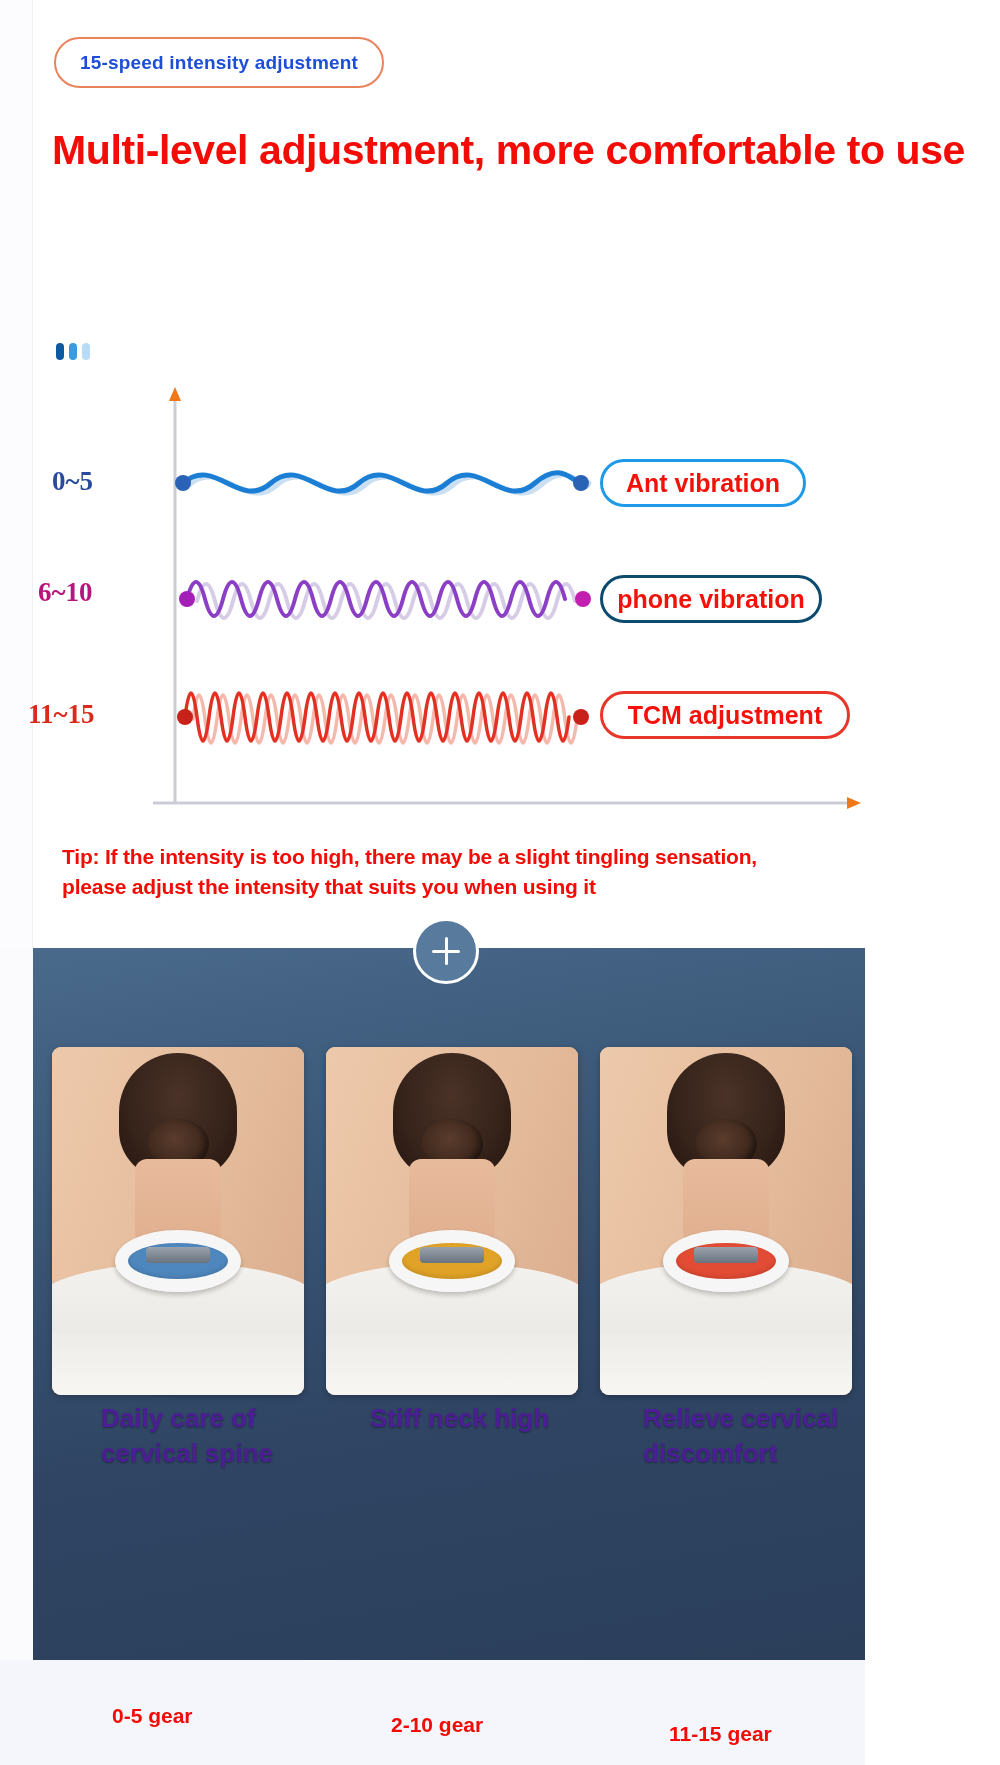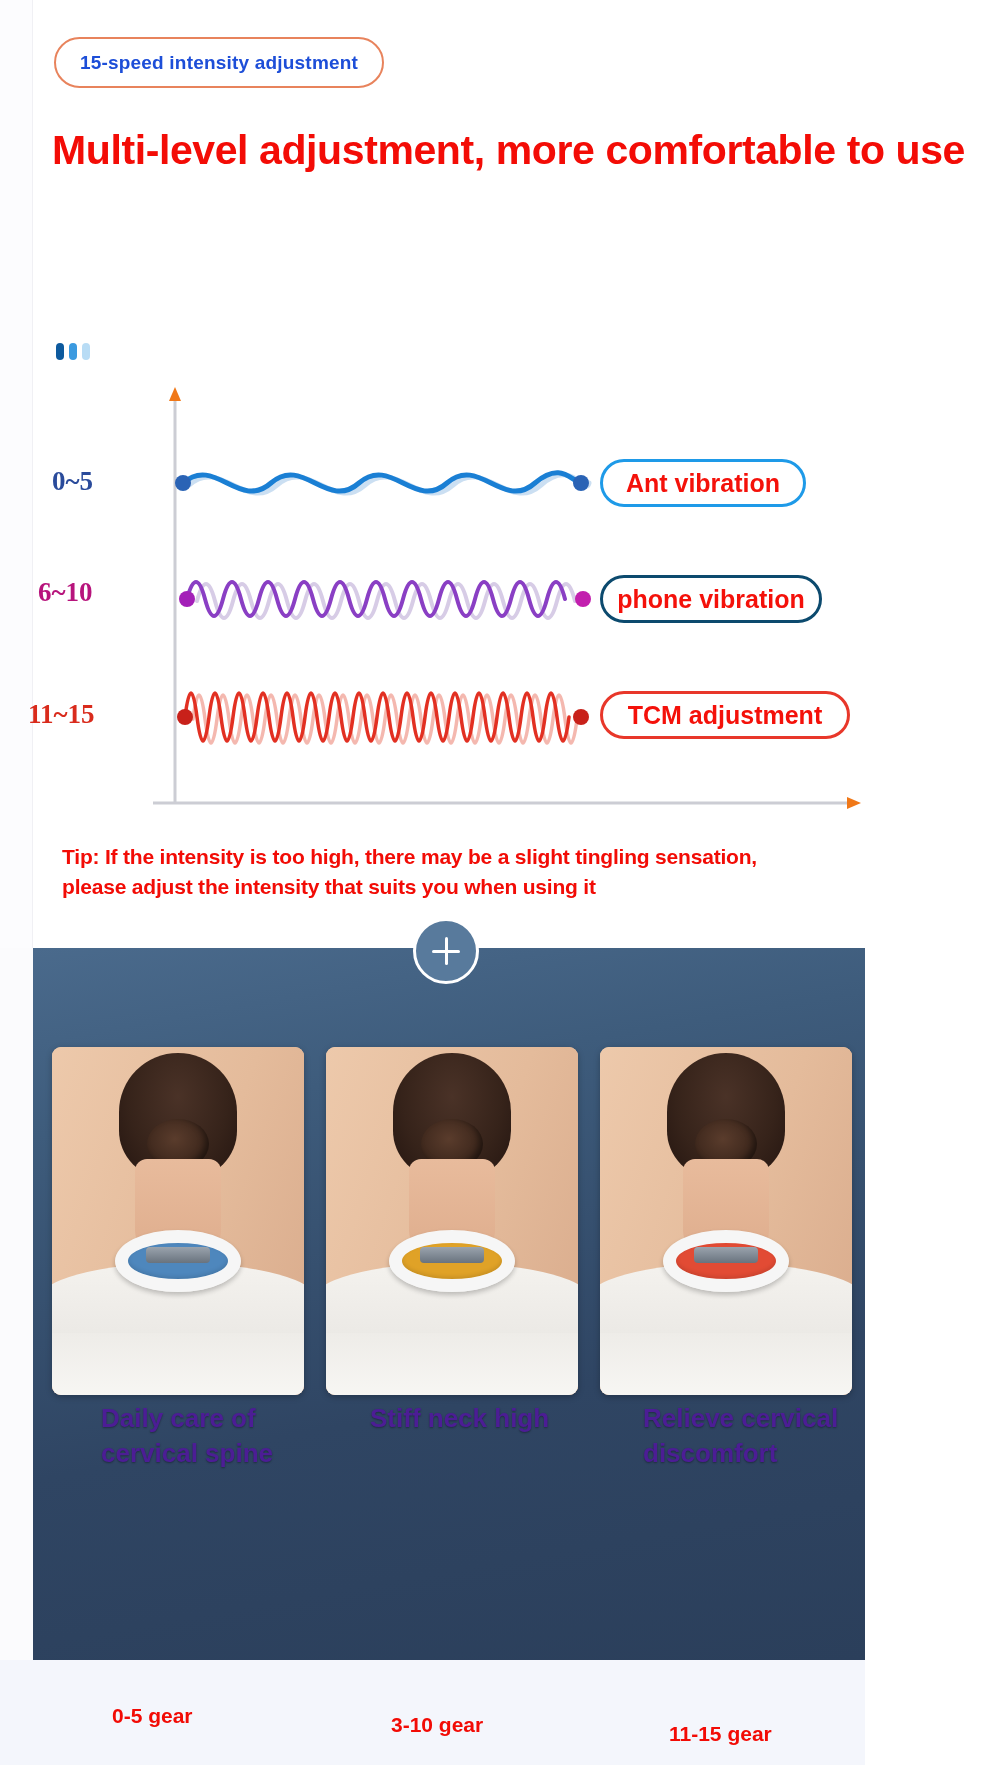--- a/index.html
+++ b/index.html
@@ -401,16 +401,16 @@
   <div class="caption c1">Daily care of
 cervical spine</div>
   <div class="caption c2">Stiff neck high</div>
   <div class="caption c3">Relieve cervical
 discomfort</div>
 
   <div class="gear-strip">
     <div class="inner-white"></div>
   </div>
   <div class="gear g1">0-5 gear</div>
-  <div class="gear g2">3-10 gear</div>
+  <div class="gear g2">2-10 gear</div>
   <div class="gear g3">11-15 gear</div>
 
 </div>
 
 </body></html>

